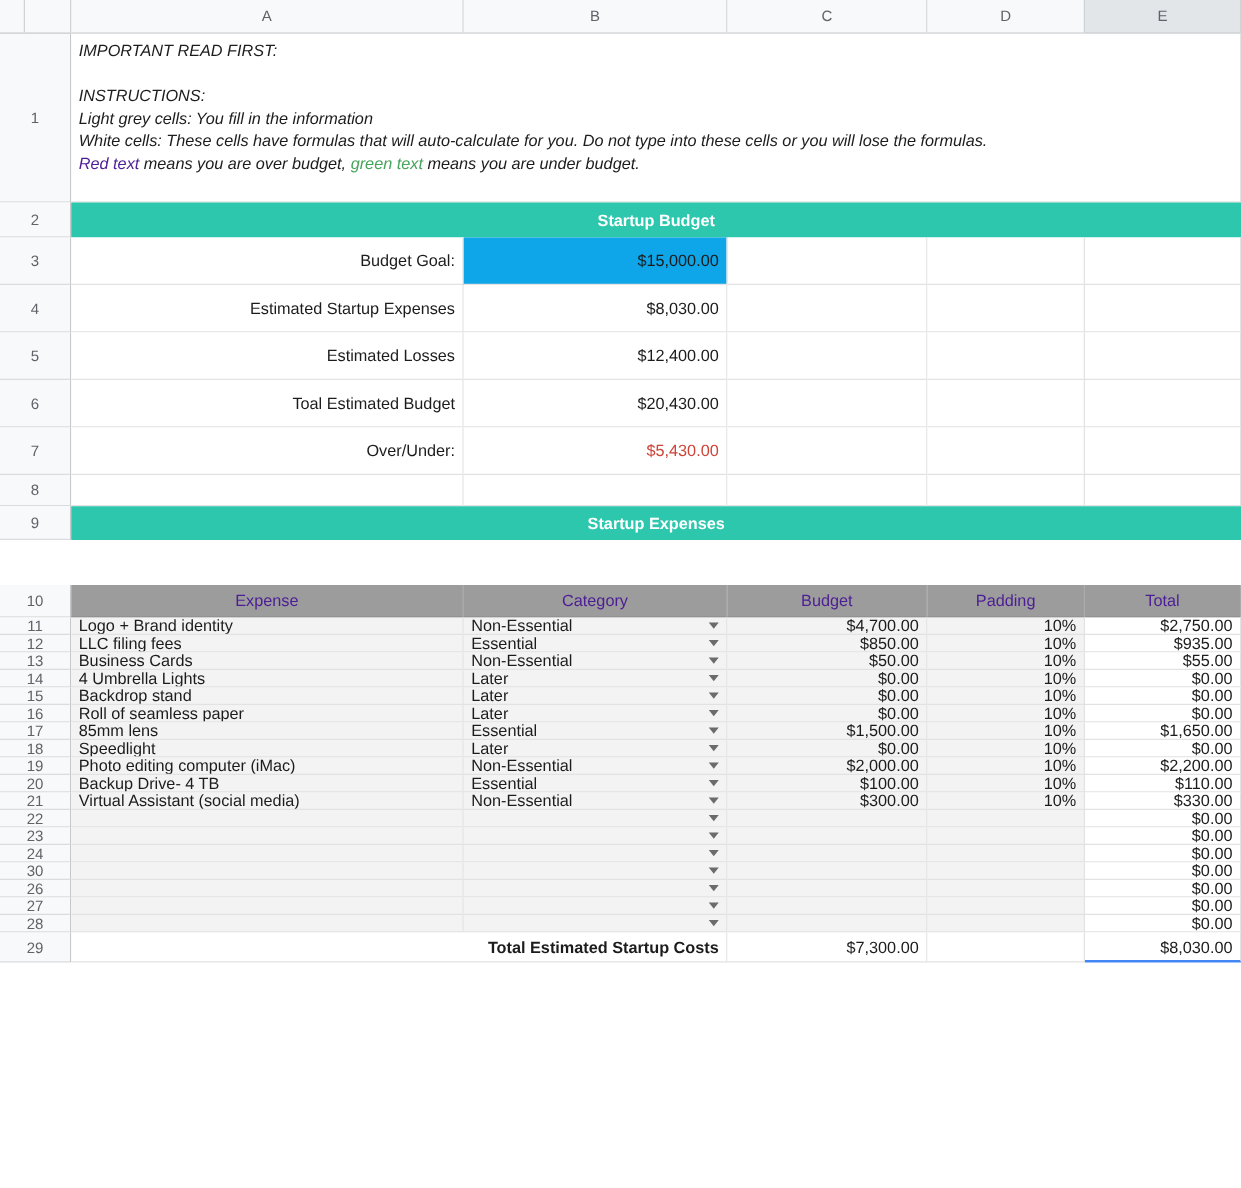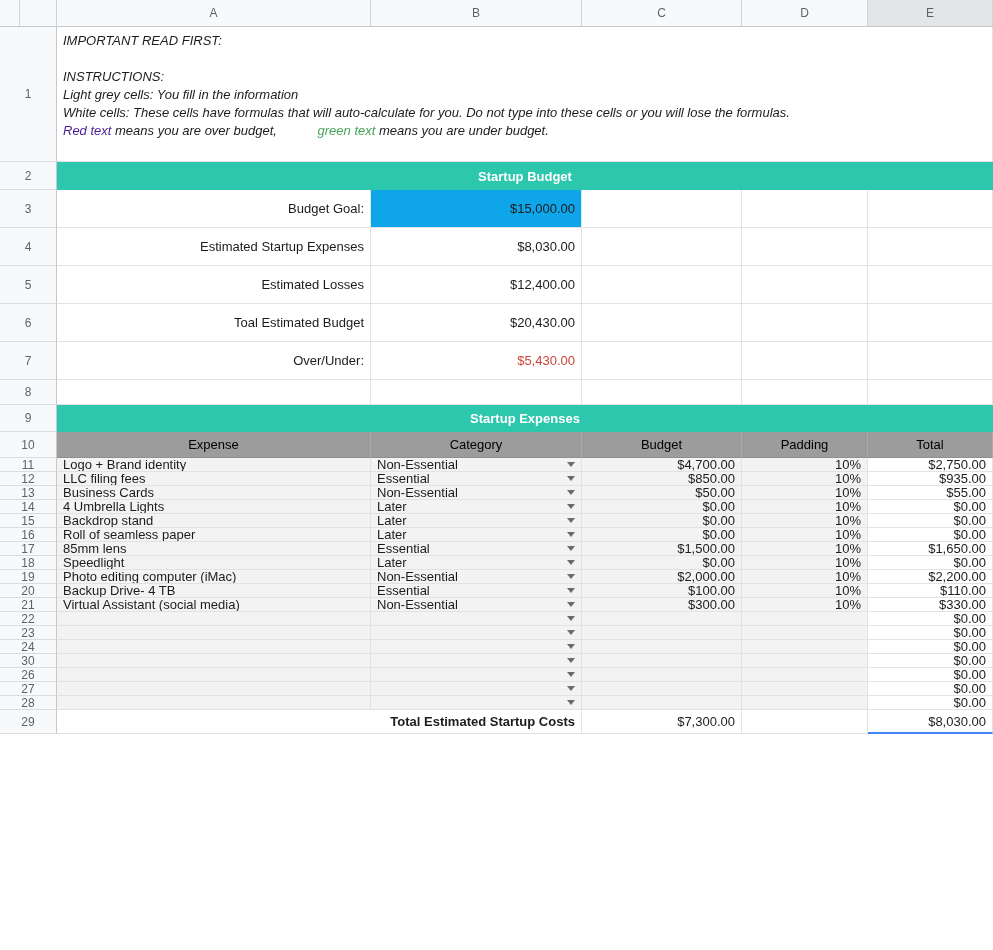--- a/index.html
+++ b/index.html
@@ -43,41 +43,41 @@
   }
   .corner::after{content:"";position:absolute;left:19px;top:0;bottom:0;width:1px;background:#d0d3d6;}
 
   
   .h-r1{height:135px;}
   .r1-cell{display:block;padding:5px 6px;align-items:flex-start;}
   .iline{line-height:18px;font-style:italic;}
   .iline.blank{height:18px;}
   .bi{font-weight:normal;font-style:italic;}
   .red{color:#4c1d95;}
-  .green{color:#47a45b;margin-left:37px;}
+  .green{color:#47a45b;}
 
   
   .h-r2{height:28px;}
   .h-r9{height:27px;}
   .teal{
     background:#2cc7ad;color:#fff;font-weight:bold;justify-content:center;
     border-right:none;border-bottom:none;
   }
 
   
   .h-budget{height:38px;}
   .val-grey{background:#0ea5e9;}
   .val-red{color:#cd4438;}
 
   .h-r8{height:25px;}
 
   
-  .h-r10{height:26px;}
+  .h-r10{height:26px;margin-top:36px;}
   .ghead{
-    background:#9c9c9c;color:#000000;justify-content:center;
+    background:#9c9c9c;color:#4c1d95;justify-content:center;
     border-right:1px solid #ababab;border-bottom:1px solid #8f8f8f;
   }
 
   
   .h-exp{height:14px;}
   .cat-text{overflow:hidden;text-overflow:ellipsis;}
   .dd{
     width:0;height:0;flex:0 0 auto;margin-left:auto;
     border-left:4px solid transparent;border-right:4px solid transparent;
     border-top:5px solid #6b6b6b;

